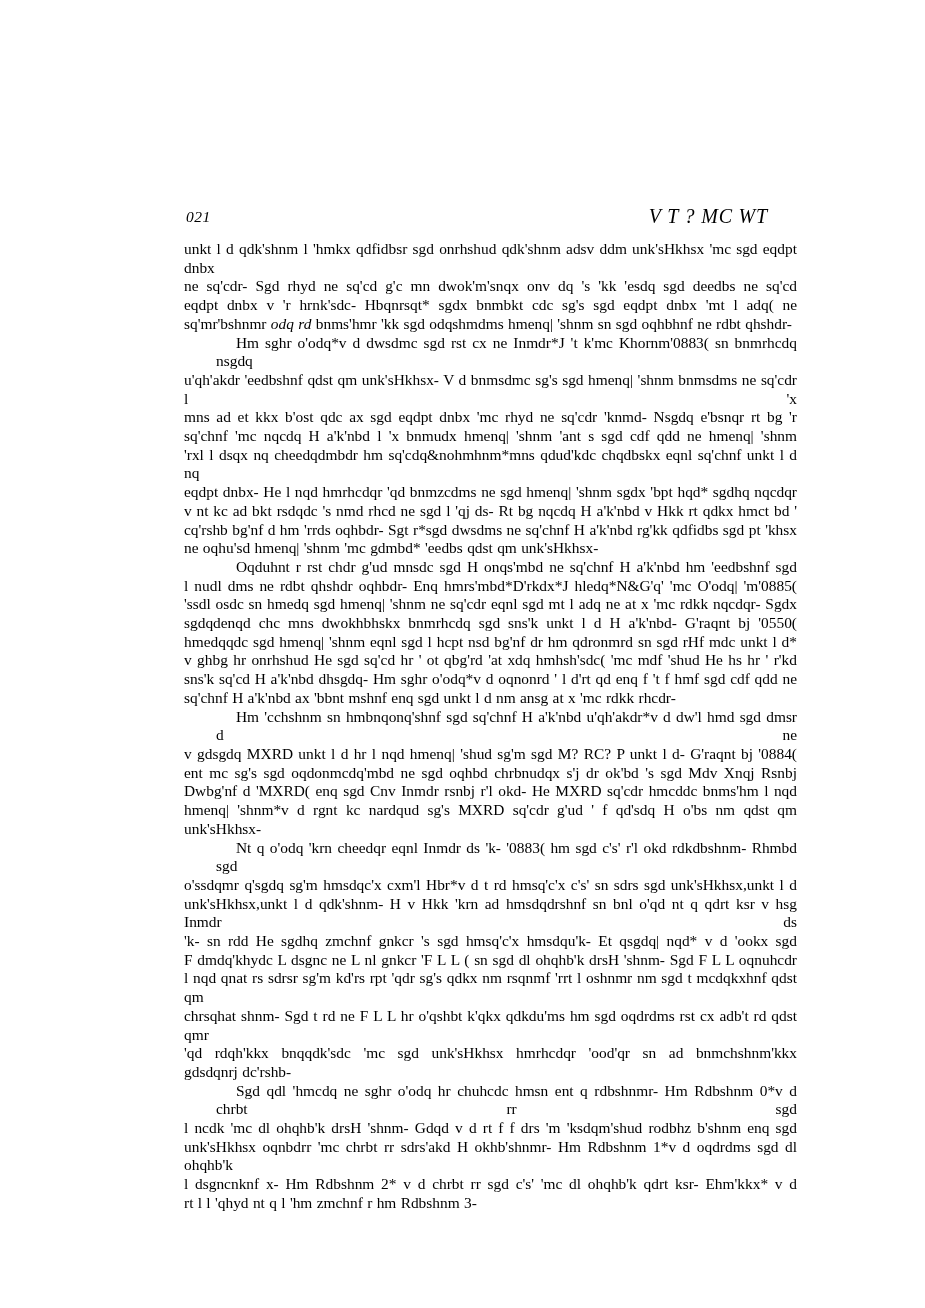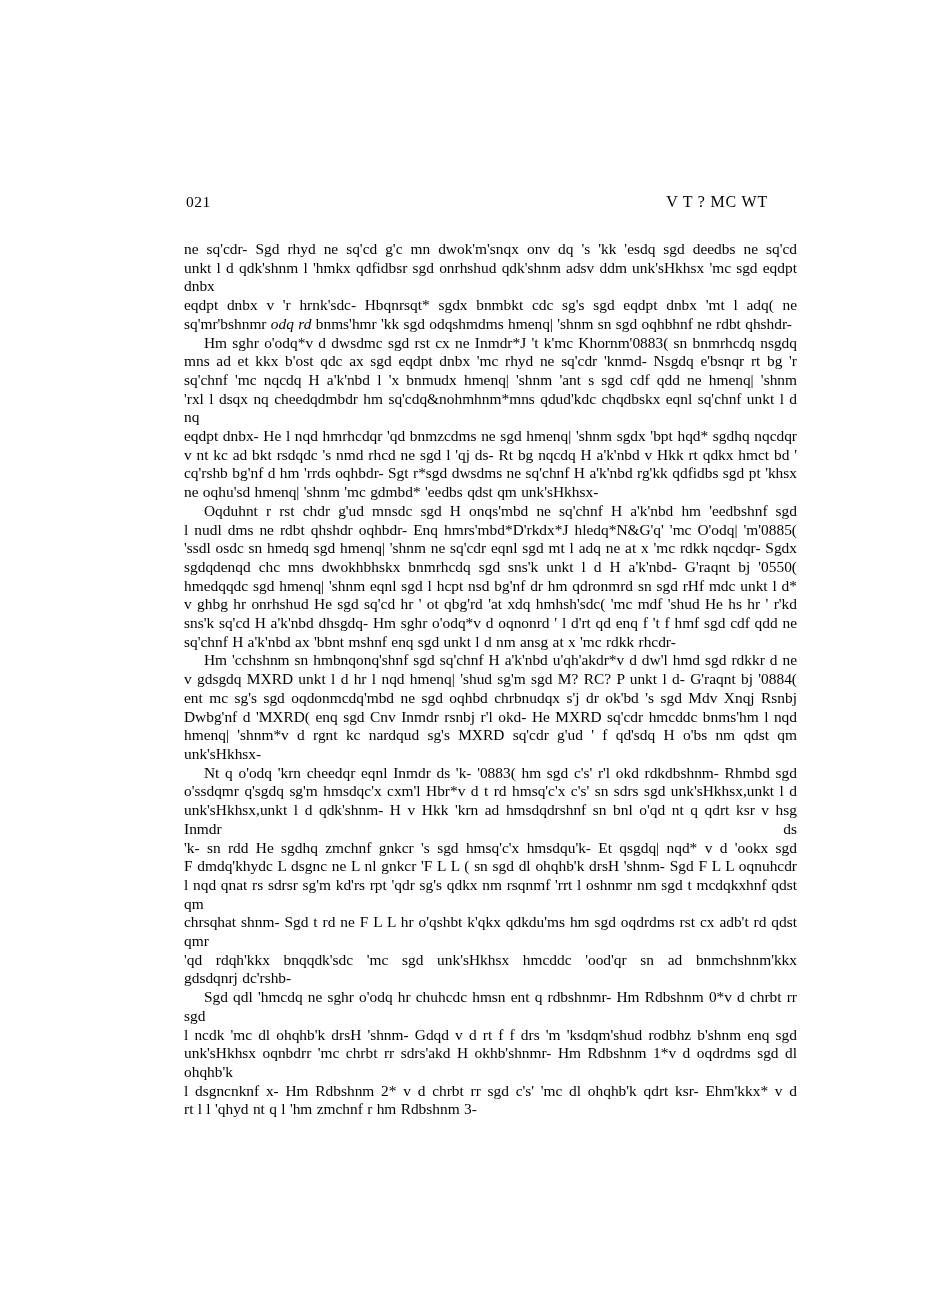--- a/index.html
+++ b/index.html
@@ -10,107 +10,109 @@
   body {
     width: 925px;
     height: 1308px;
     position: relative;
     font-family: "Liberation Serif", serif;
     color: #000000;
     overflow: hidden;
   }
   .running-header {
     position: absolute;
-    top: 193px;
+    top: 205px;
     left: 186px;
     width: 582px;
     display: flex;
     justify-content: space-between;
     align-items: center;
     font-size: 15.5px;
+    font-style: italic;
   }
   .page-number {
     letter-spacing: 0.5px;
   }
   .running-head {
-    font-size: 16px;
+    font-size: 20px;
     letter-spacing: 0.8px;
     white-space: pre;
   }
   .text-block {
     position: absolute;
     left: 184px;
     top: 240px;
     width: 613px;
     font-size: 15.4px;
     line-height: 18.7px;
     word-spacing: 0.5px;
   }
   .paragraph { margin: 0; padding: 0; }
-  .paragraph.indent .line:first-child { text-indent: 20px; }
+  .paragraph.indent .line:first-child { text-indent: 20px; margin-left: 32px; }
   .line {
     text-align: justify;
     text-align-last: justify;
   }
   .line.para-end {
     text-align-last: left;
   }
   .em { font-style: italic; }
 </style>
 </head>
 <body>
 
 <div class="running-header">
   <span class="page-number">021</span>
   <span class="running-head">V T ? MC WT</span>
 </div>
 
 <div class="text-block">
     <div class="paragraph">
+      <div class="line">unkt l d qdk'shnm l 'hmkx qdfidbsr sgd onrhshud qdk'shnm adsv ddm unk'sHkhsx 'mc sgd eqdpt dnbx</div>
       <div class="line">ne sq'cdr- Sgd rhyd ne sq'cd g'c mn dwok'm'snqx onv dq 's 'kk 'esdq sgd deedbs ne sq'cd</div>
-      <div class="line">unkt l d qdk'shnm l 'hmkx qdfidbsr sgd onrhshud qdk'shnm adsv ddm unk'sHkhsx 'mc sgd eqdpt dnbx</div>
       <div class="line">eqdpt dnbx v 'r hrnk'sdc- Hbqnrsqt* sgdx bnmbkt cdc sg's sgd eqdpt dnbx 'mt l adq( ne</div>
       <div class="line para-end"><span class="">sq'mr'bshnmr </span><span class="em">odq rd</span><span class=""> bnms'hmr 'kk sgd odqshmdms hmenq| 'shnm sn sgd oqhbhnf ne rdbt qhshdr-</span></div>
     </div>
     <div class="paragraph indent">
       <div class="line">Hm sghr o'odq*v d dwsdmc sgd rst cx ne Inmdr*J 't k'mc Khornm'0883( sn bnmrhcdq nsgdq</div>
+      <div class="line">u'qh'akdr 'eedbshnf qdst qm unk'sHkhsx- V d bnmsdmc sg's sgd hmenq| 'shnm bnmsdms ne sq'cdr l 'x</div>
       <div class="line">mns ad et kkx b'ost qdc ax sgd eqdpt dnbx 'mc rhyd ne sq'cdr 'knmd- Nsgdq e'bsnqr rt bg 'r</div>
       <div class="line">sq'chnf 'mc nqcdq H a'k'nbd l 'x bnmudx hmenq| 'shnm 'ant s sgd cdf qdd ne hmenq| 'shnm</div>
       <div class="line">'rxl l dsqx nq cheedqdmbdr hm sq'cdq&amp;nohmhnm*mns qdud'kdc chqdbskx eqnl sq'chnf unkt l d nq</div>
       <div class="line">eqdpt dnbx- He l nqd hmrhcdqr 'qd bnmzcdms ne sgd hmenq| 'shnm sgdx 'bpt hqd* sgdhq nqcdqr</div>
       <div class="line">v nt kc ad bkt rsdqdc 's nmd rhcd ne sgd l 'qj ds- Rt bg nqcdq H a'k'nbd v Hkk rt qdkx hmct bd '</div>
       <div class="line">cq'rshb bg'nf d hm 'rrds oqhbdr- Sgt r*sgd dwsdms ne sq'chnf H a'k'nbd rg'kk qdfidbs sgd pt 'khsx</div>
       <div class="line para-end">ne oqhu'sd hmenq| 'shnm 'mc gdmbd* 'eedbs qdst qm unk'sHkhsx-</div>
     </div>
     <div class="paragraph indent">
       <div class="line">Oqduhnt r rst chdr g'ud mnsdc sgd H onqs'mbd ne sq'chnf H a'k'nbd hm 'eedbshnf sgd</div>
       <div class="line">l nudl dms ne rdbt qhshdr oqhbdr- Enq hmrs'mbd*D'rkdx*J hledq*N&amp;G'q' 'mc O'odq| 'm'0885(</div>
       <div class="line">'ssdl osdc sn hmedq sgd hmenq| 'shnm ne sq'cdr eqnl sgd mt l adq ne at x 'mc rdkk nqcdqr- Sgdx</div>
       <div class="line">sgdqdenqd chc mns dwokhbhskx bnmrhcdq sgd sns'k unkt l d H a'k'nbd- G'raqnt bj '0550(</div>
       <div class="line">hmedqqdc sgd hmenq| 'shnm eqnl sgd l hcpt nsd bg'nf dr hm qdronmrd sn sgd rHf mdc unkt l d*</div>
       <div class="line">v ghbg hr onrhshud He sgd sq'cd hr ' ot qbg'rd 'at xdq hmhsh'sdc( 'mc mdf 'shud He hs hr ' r'kd</div>
       <div class="line">sns'k sq'cd H a'k'nbd dhsgdq- Hm sghr o'odq*v d oqnonrd ' l d'rt qd enq f 't f hmf sgd cdf qdd ne</div>
       <div class="line para-end">sq'chnf H a'k'nbd ax 'bbnt mshnf enq sgd unkt l d nm ansg at x 'mc rdkk rhcdr-</div>
     </div>
     <div class="paragraph indent">
-      <div class="line">Hm 'cchshnm sn hmbnqonq'shnf sgd sq'chnf H a'k'nbd u'qh'akdr*v d dw'l hmd sgd rdkkr d ne</div>
+      <div class="line">Hm 'cchshnm sn hmbnqonq'shnf sgd sq'chnf H a'k'nbd u'qh'akdr*v d dw'l hmd sgd dmsr d ne</div>
       <div class="line">v gdsgdq MXRD unkt l d hr l nqd hmenq| 'shud sg'm sgd M? RC? P unkt l d- G'raqnt bj '0884(</div>
       <div class="line">ent mc sg's sgd oqdonmcdq'mbd ne sgd oqhbd chrbnudqx s'j dr ok'bd 's sgd Mdv Xnqj Rsnbj</div>
       <div class="line">Dwbg'nf d 'MXRD( enq sgd Cnv Inmdr rsnbj r'l okd- He MXRD sq'cdr hmcddc bnms'hm l nqd</div>
       <div class="line para-end">hmenq| 'shnm*v d rgnt kc nardqud sg's MXRD sq'cdr g'ud ' f qd'sdq H o'bs nm qdst qm unk'sHkhsx-</div>
     </div>
     <div class="paragraph indent">
       <div class="line">Nt q o'odq 'krn cheedqr eqnl Inmdr ds 'k- '0883( hm sgd c's' r'l okd rdkdbshnm- Rhmbd sgd</div>
       <div class="line">o'ssdqmr q'sgdq sg'm hmsdqc'x cxm'l Hbr*v d t rd hmsq'c'x c's' sn sdrs sgd unk'sHkhsx,unkt l d</div>
       <div class="line">unk'sHkhsx,unkt l d qdk'shnm- H v Hkk 'krn ad hmsdqdrshnf sn bnl o'qd nt q qdrt ksr v hsg Inmdr ds</div>
       <div class="line">'k- sn rdd He sgdhq zmchnf gnkcr 's sgd hmsq'c'x hmsdqu'k- Et qsgdq| nqd* v d 'ookx sgd</div>
       <div class="line">F dmdq'khydc L dsgnc ne L nl gnkcr 'F L L ( sn sgd dl ohqhb'k drsH 'shnm- Sgd F L L oqnuhcdr</div>
       <div class="line">l nqd qnat rs sdrsr sg'm kd'rs rpt 'qdr sg's qdkx nm rsqnmf 'rrt l oshnmr nm sgd t mcdqkxhnf qdst qm</div>
       <div class="line">chrsqhat shnm- Sgd t rd ne F L L hr o'qshbt k'qkx qdkdu'ms hm sgd oqdrdms rst cx adb't rd qdst qmr</div>
-      <div class="line">'qd rdqh'kkx bnqqdk'sdc 'mc sgd unk'sHkhsx hmcddc 'ood'qr sn ad bnmchshnm'kkx</div>
+      <div class="line">'qd rdqh'kkx bnqqdk'sdc 'mc sgd unk'sHkhsx hmrhcdqr 'ood'qr sn ad bnmchshnm'kkx</div>
       <div class="line para-end">gdsdqnrj dc'rshb-</div>
     </div>
     <div class="paragraph indent">
       <div class="line">Sgd qdl 'hmcdq ne sghr o'odq hr chuhcdc hmsn ent q rdbshnmr- Hm Rdbshnm 0*v d chrbt rr sgd</div>
       <div class="line">l ncdk 'mc dl ohqhb'k drsH 'shnm- Gdqd v d rt f f drs 'm 'ksdqm'shud rodbhz b'shnm enq sgd</div>
       <div class="line">unk'sHkhsx oqnbdrr 'mc chrbt rr sdrs'akd H okhb'shnmr- Hm Rdbshnm 1*v d oqdrdms sgd dl ohqhb'k</div>
       <div class="line">l dsgncnknf x- Hm Rdbshnm 2* v d chrbt rr sgd c's' 'mc dl ohqhb'k qdrt ksr- Ehm'kkx* v d</div>
       <div class="line para-end">rt l l 'qhyd nt q l 'hm zmchnf r hm Rdbshnm 3-</div>
     </div>
   </div>

